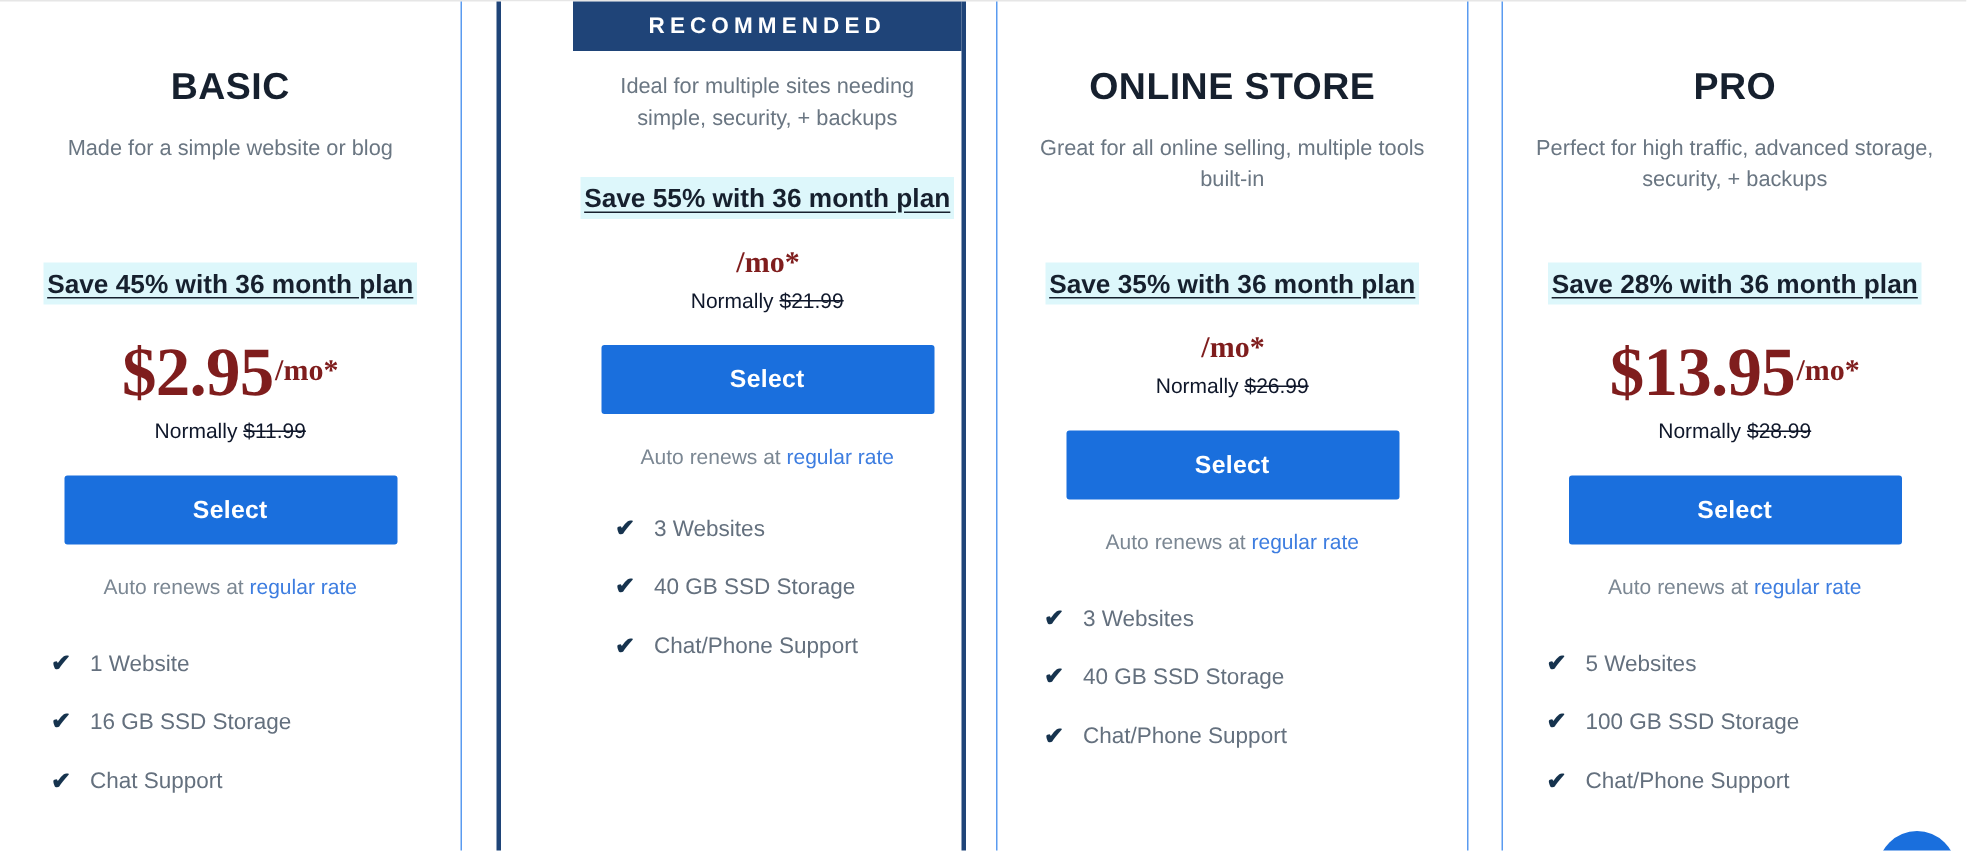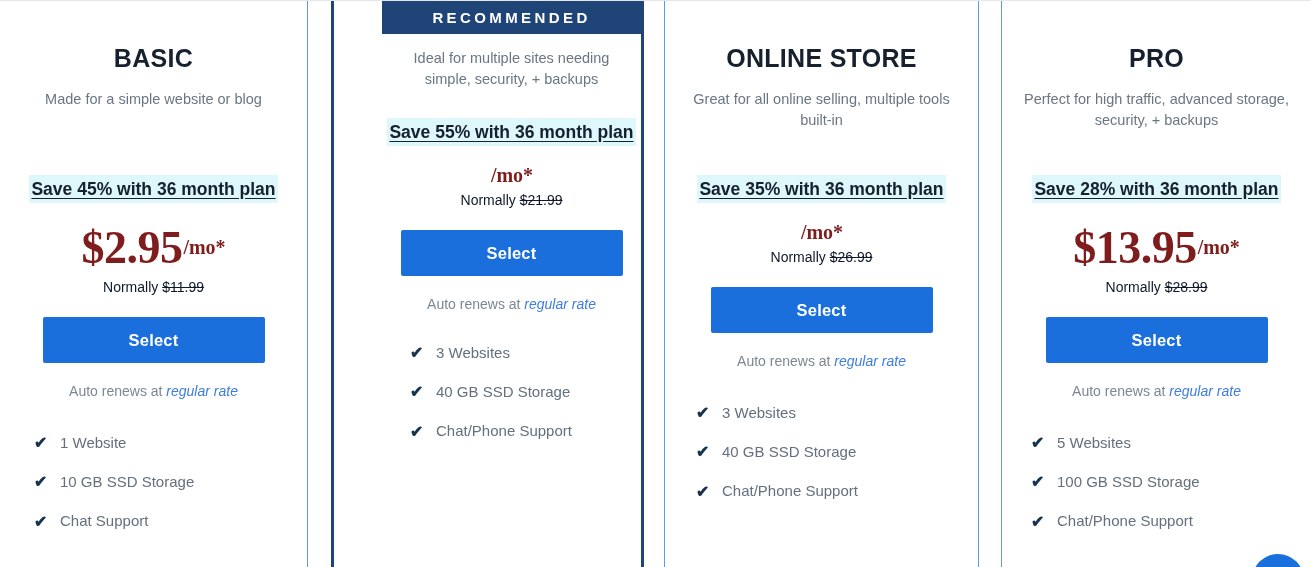--- a/index.html
+++ b/index.html
@@ -143,21 +143,20 @@
   }
 
   .renew {
     margin-top: 20px;
     font-size: 14px;
     color: #7b8793;
   }
   .renew a {
     color: #3d7de0;
     text-decoration: none;
-    font-style: italic;
   }
 
   
   .features {
     margin-top: 34px;
     padding-left: 34px;
     text-align: left;
     list-style: none;
   }
   .feature-item {
@@ -219,21 +218,21 @@
         <span>Auto renews at</span>
         <a href="#">regular rate</a>
       </div>
       <ul class="features">
         <li class="feature-item">
           <span class="check-icon">✔</span>
           <span>1 Website</span>
         </li>
         <li class="feature-item">
           <span class="check-icon">✔</span>
-          <span>10 GB SSD Storage</span>
+          <span>16 GB SSD Storage</span>
         </li>
         <li class="feature-item">
           <span class="check-icon">✔</span>
           <span>Chat Support</span>
         </li>
       </ul>
     </div>
   </div>
 
   <div class="col featured" style="left:331px;width:313px;">

